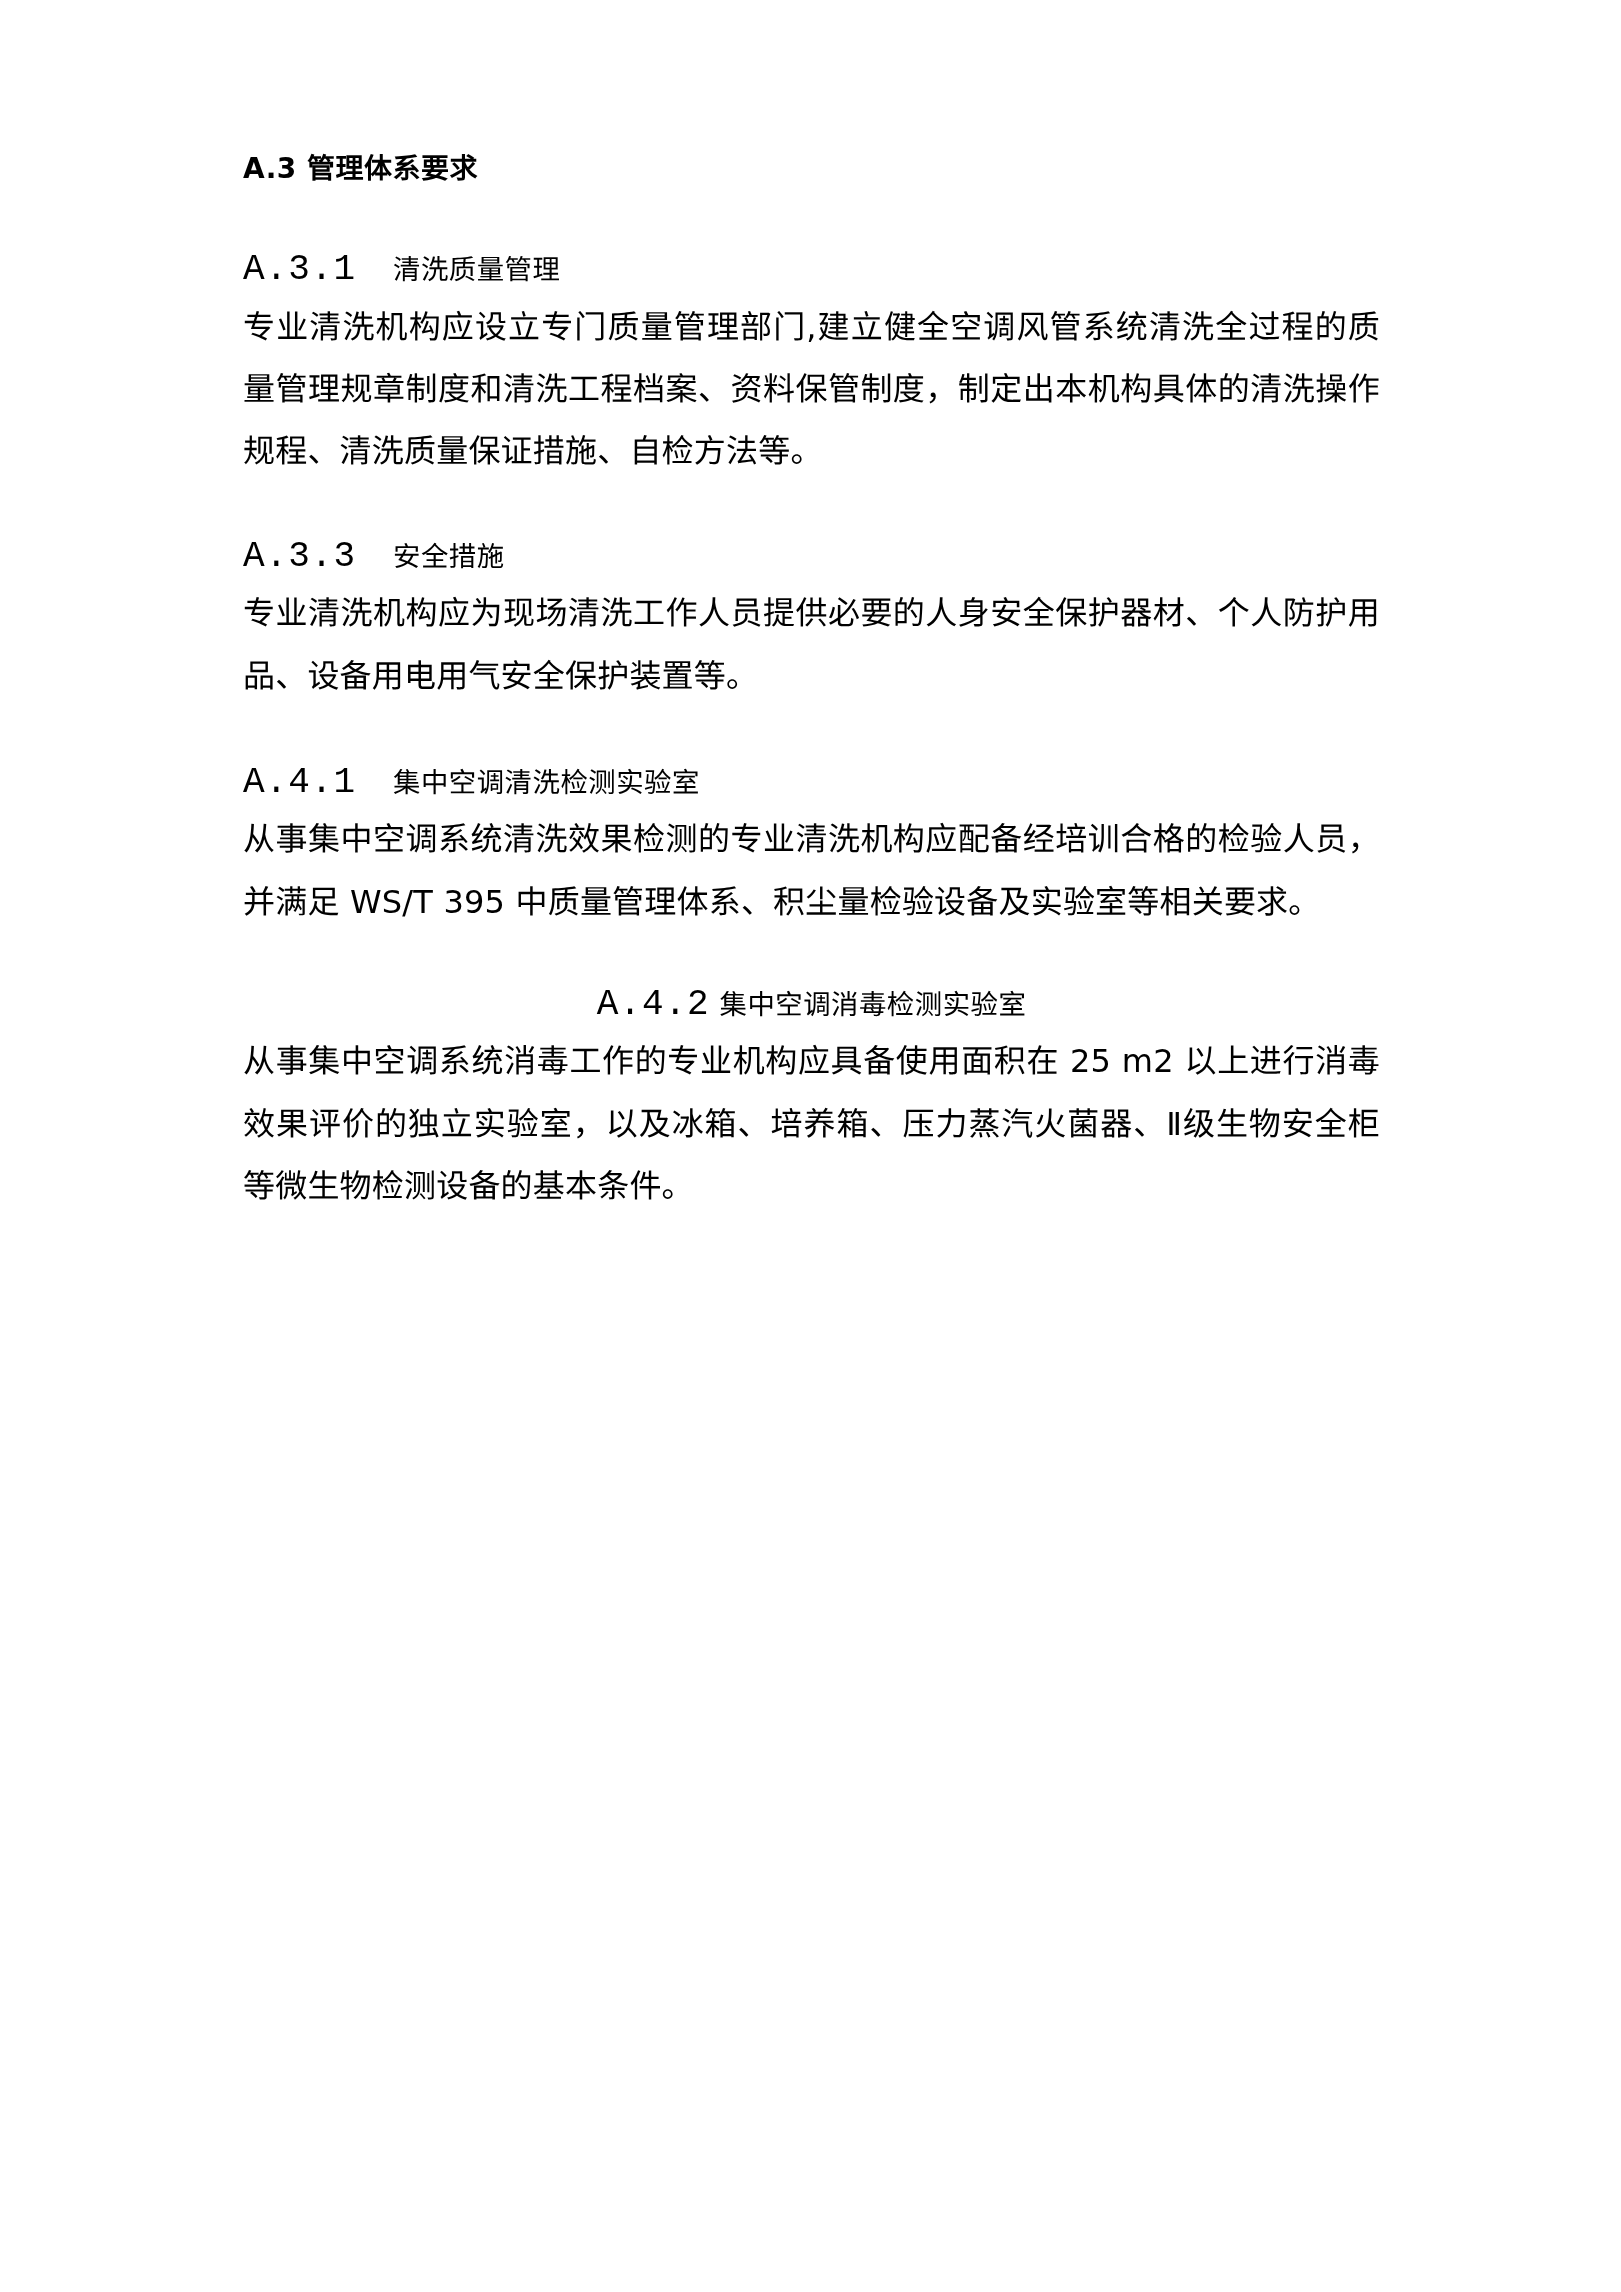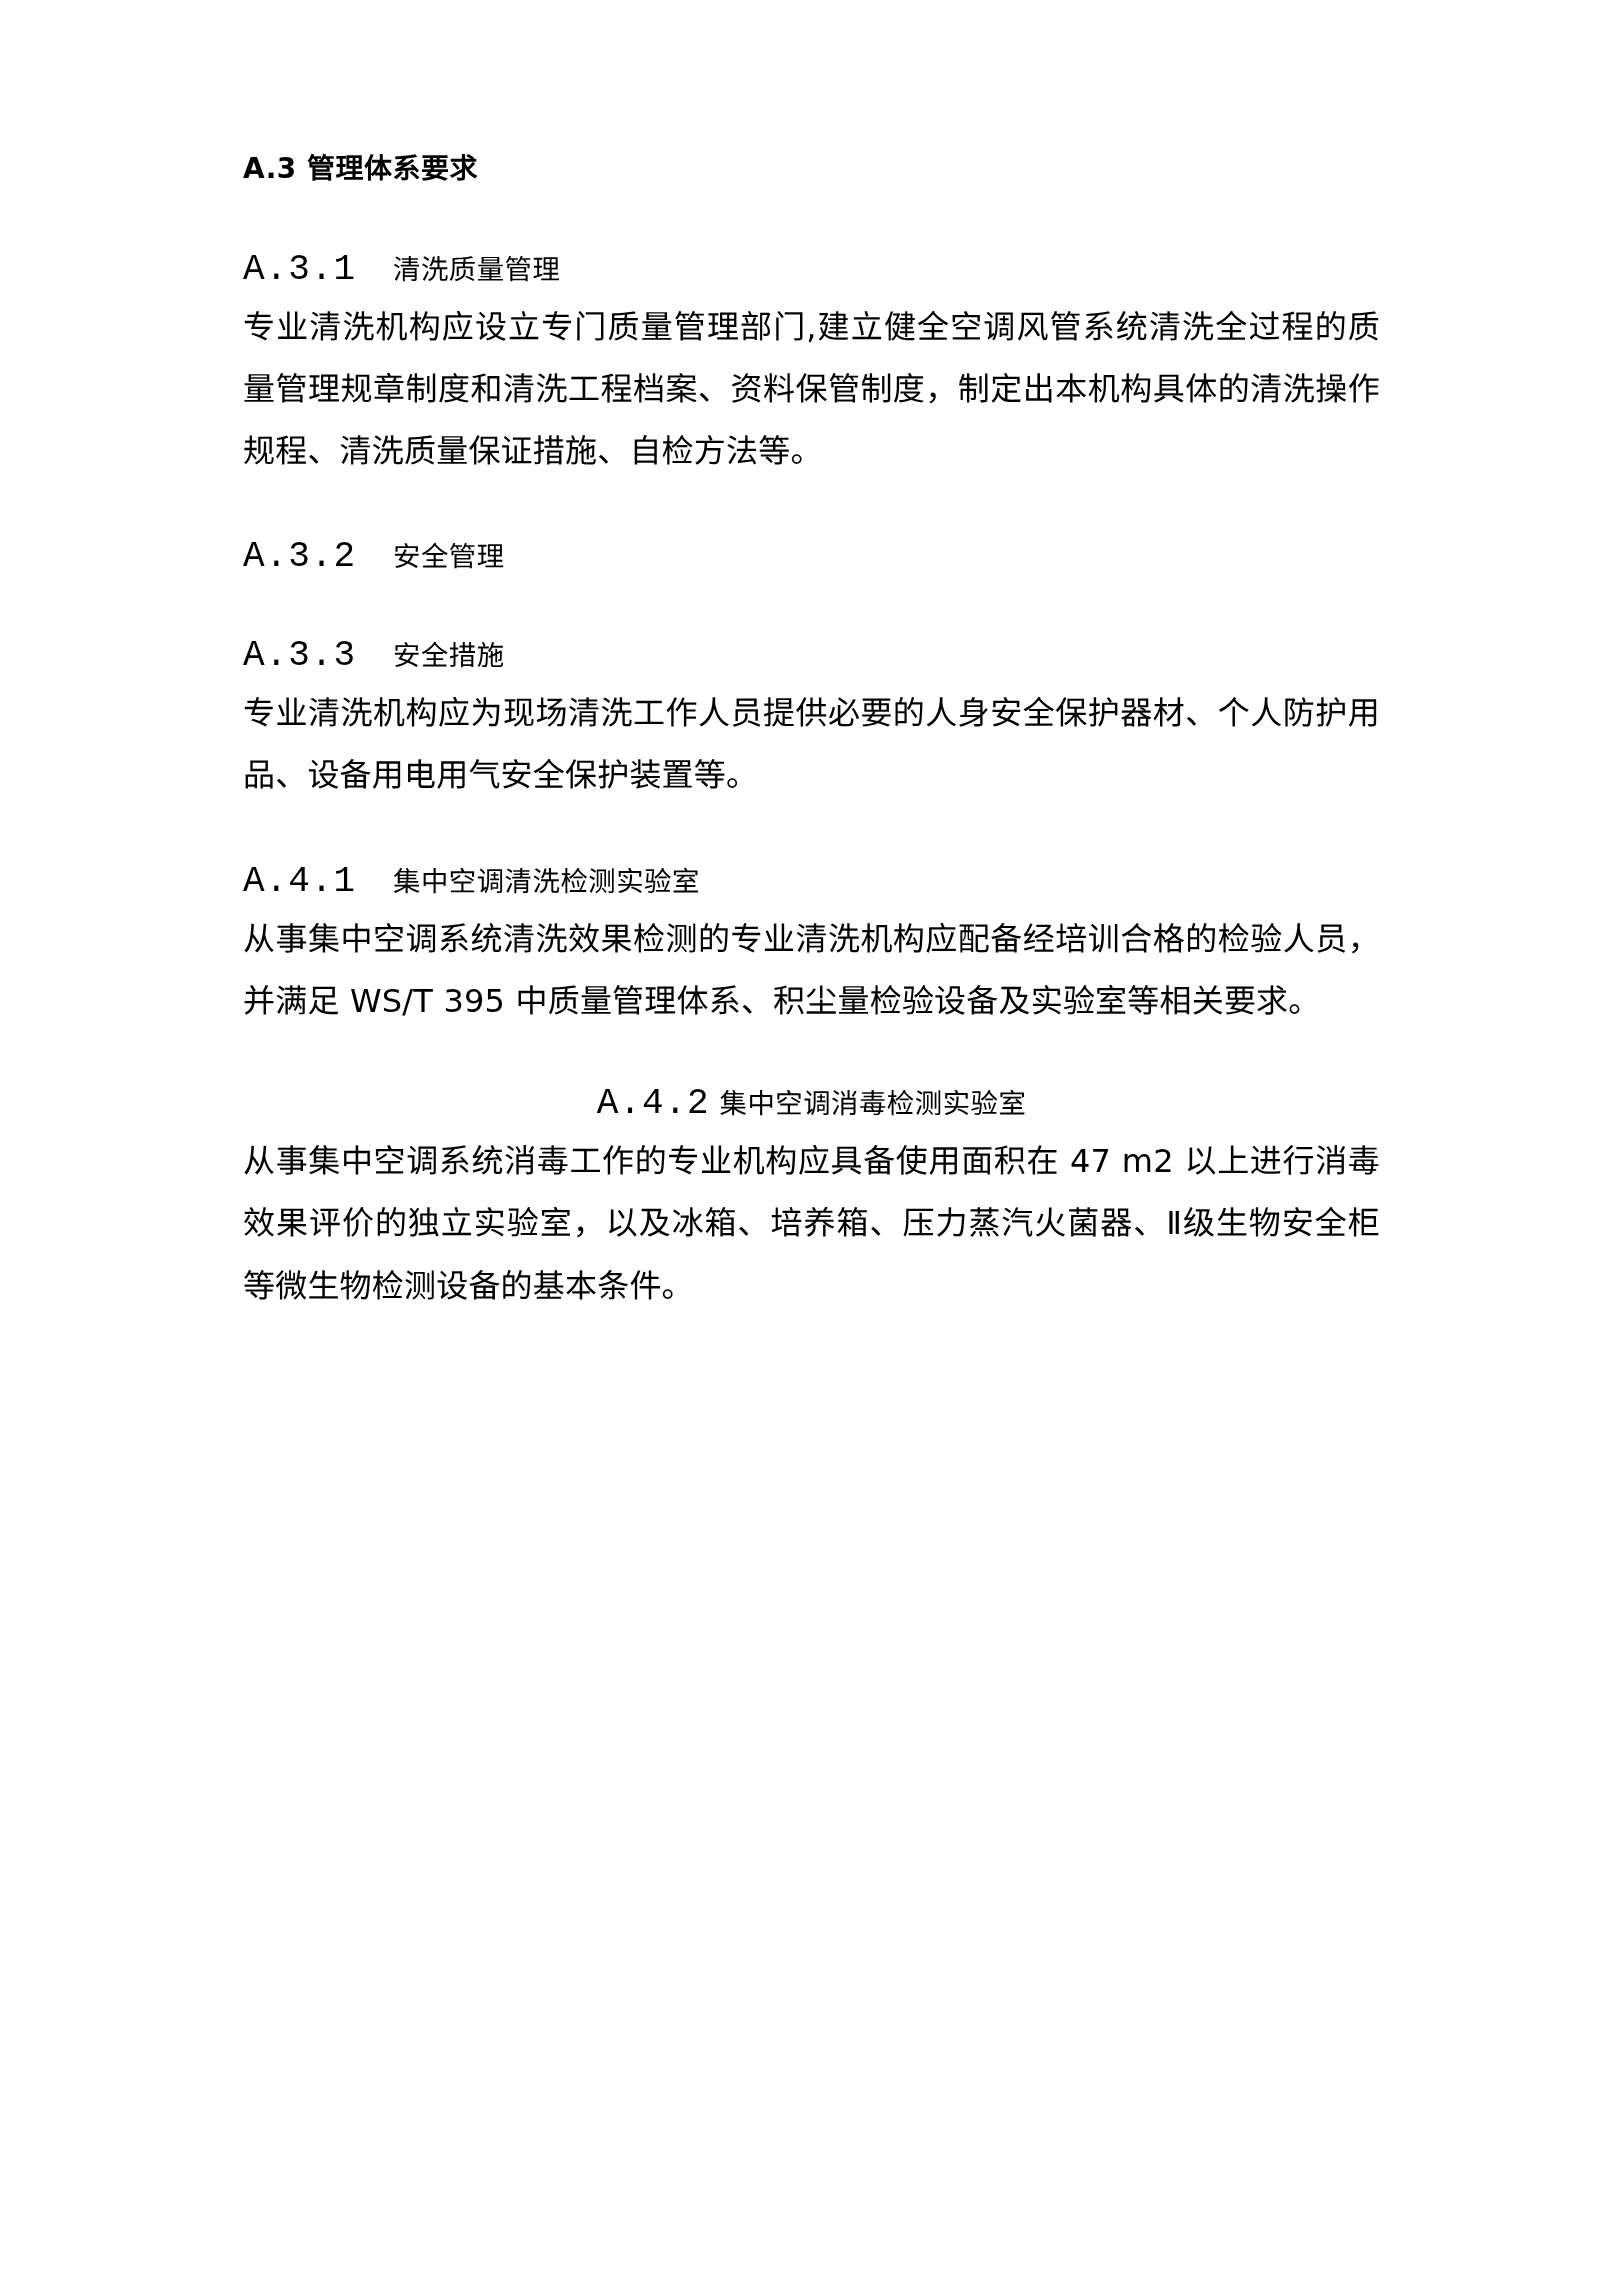--- a/index.html
+++ b/index.html
@@ -85,39 +85,36 @@
   <div class="content">
 
     <h2 class="h-section blk-a3">A.3  管理体系要求</h2>
 
     <h3 class="h-sub blk-a31">
       <span class="num">A.3.1</span><span class="gap"></span><span>清洗质量管理</span>
     </h3>
 
     <p class="para blk-a31p">专业清洗机构应设立专门质量管理部门,建立健全空调风管系统清洗全过程的质量管理规章制度和清洗工程档案、资料保管制度，制定出本机构具体的清洗操作规程、清洗质量保证措施、自检方法等。</p>
 
-    <h3 class="h-sub blk-a32">
-      <span class="num">A.3.2</span><span class="gap"></span><span>安全管理</span>
-    </h3>
 
 
     <h3 class="h-sub blk-a33">
       <span class="num">A.3.3</span><span class="gap"></span><span>安全措施</span>
     </h3>
 
     <p class="para blk-a33p">专业清洗机构应为现场清洗工作人员提供必要的人身安全保护器材、个人防护用品、设备用电用气安全保护装置等。</p>
 
 
     <h3 class="h-sub blk-a41">
       <span class="num">A.4.1</span><span class="gap"></span><span>集中空调清洗检测实验室</span>
     </h3>
 
     <p class="para blk-a41p">从事集中空调系统清洗效果检测的专业清洗机构应配备经培训合格的检验人员，并满足 WS/T 395 中质量管理体系、积尘量检验设备及实验室等相关要求。</p>
 
     <h3 class="h-sub blk-a42">
       <span class="num">A.4.2</span><span class="gap-small"></span><span>集中空调消毒检测实验室</span>
     </h3>
 
-    <p class="para blk-a42p">从事集中空调系统消毒工作的专业机构应具备使用面积在 47 m2 以上进行消毒效果评价的独立实验室，以及冰箱、培养箱、压力蒸汽火菌器、Ⅱ级生物安全柜等微生物检测设备的基本条件。</p>
+    <p class="para blk-a42p">从事集中空调系统消毒工作的专业机构应具备使用面积在 25 m2 以上进行消毒效果评价的独立实验室，以及冰箱、培养箱、压力蒸汽火菌器、Ⅱ级生物安全柜等微生物检测设备的基本条件。</p>
 
   </div>
 </div>
 
 
 </body></html>

